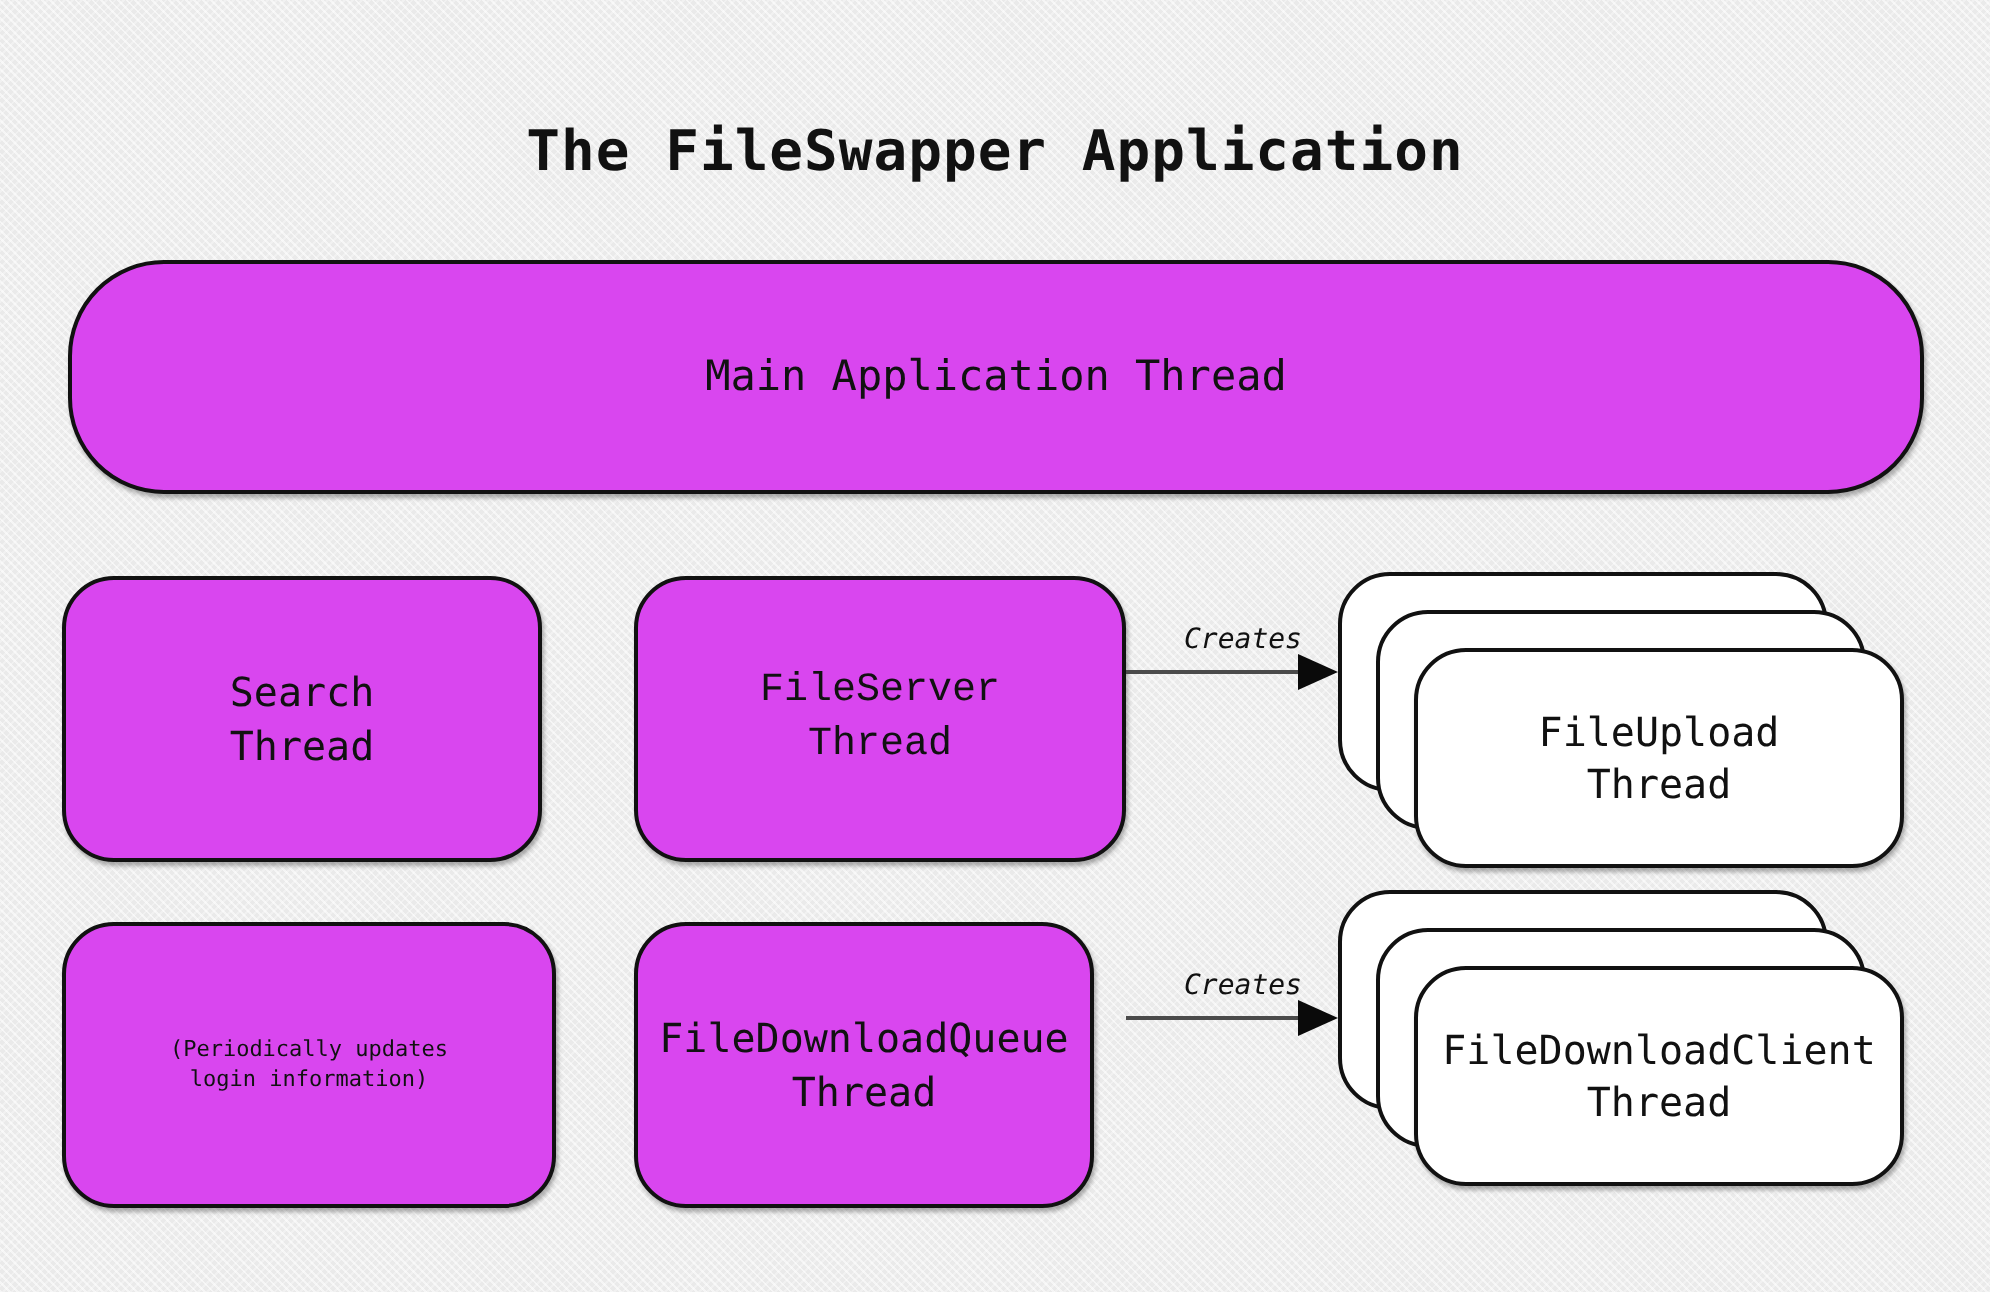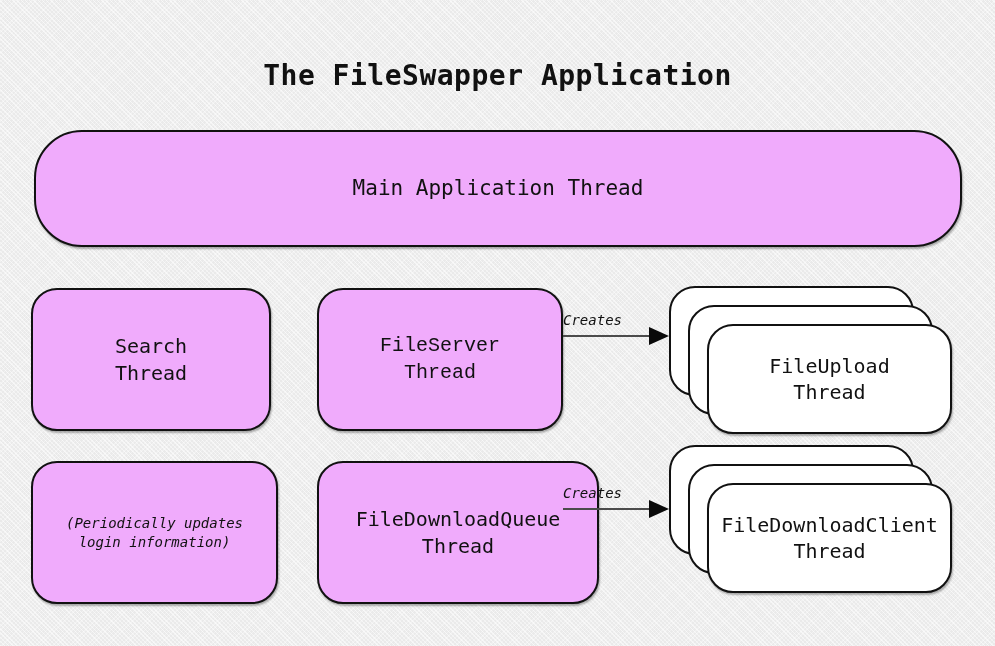--- a/index.html
+++ b/index.html
@@ -41,21 +41,21 @@
     font-weight: bold;
     letter-spacing: 0.5px;
     color: #111;
     line-height: 28px;
     white-space: pre;
   }
 
   
   .node {
     position: absolute;
-    background: #f0abfc;
+    background: #d946ef;
     border: 2px solid #111;
     box-sizing: border-box;
     display: flex;
     align-items: center;
     justify-content: center;
     text-align: center;
     color: #111;
     box-shadow: 1px 2px 2px rgba(0,0,0,0.30);
   }
   .node .label {
@@ -94,29 +94,28 @@
   }
   #node-formtimer {
     left: 31px;
     top: 461px;
     width: 247px;
     height: 143px;
   }
   #node-downloadqueue {
     left: 317px;
     top: 461px;
-    width: 282px;
+    width: 230px;
     height: 143px;
   }
 
   #node-formtimer .label { line-height: 1.30; }
   .sub {
     display: block;
-    font-size: 14px;
-    font-style: italic;
+    font-size: 11px;
     line-height: 1.30;
     white-space: pre-line;
   }
 
   
   .stack {
     position: absolute;
     width: 283px;
     height: 120px;
   }
@@ -171,21 +170,21 @@
     height: 0;
     border-left: 20px solid #0a0a0a;
     border-top: 9px solid transparent;
     border-bottom: 9px solid transparent;
   }
   .arrow .arrow-label {
     position: absolute;
     left: 0;
     top: 0;
     width: 88px;
-    text-align: left;
+    text-align: right;
     font-size: 14px;
     font-style: italic;
     color: #111;
     line-height: 20px;
     white-space: pre;
   }
   #arrow-upload   { left: 563px; top: 310px; }
   #arrow-download { left: 563px; top: 483px; }
 </style>
 </head>

